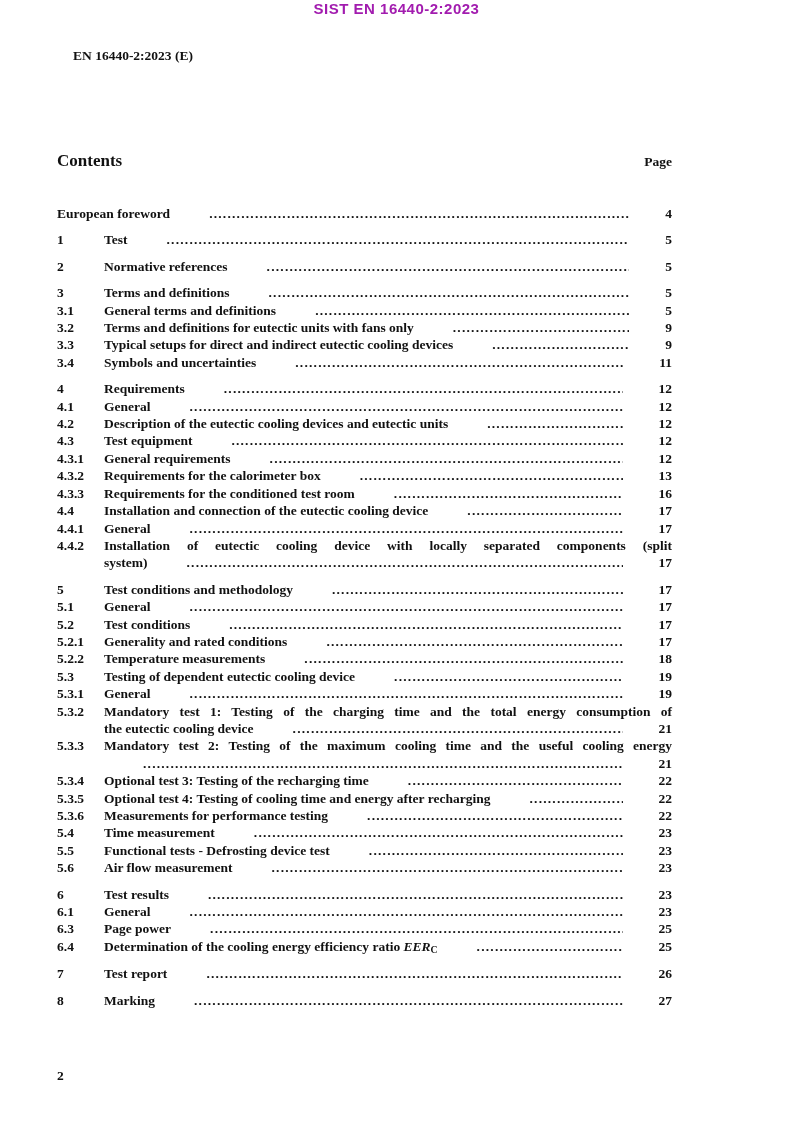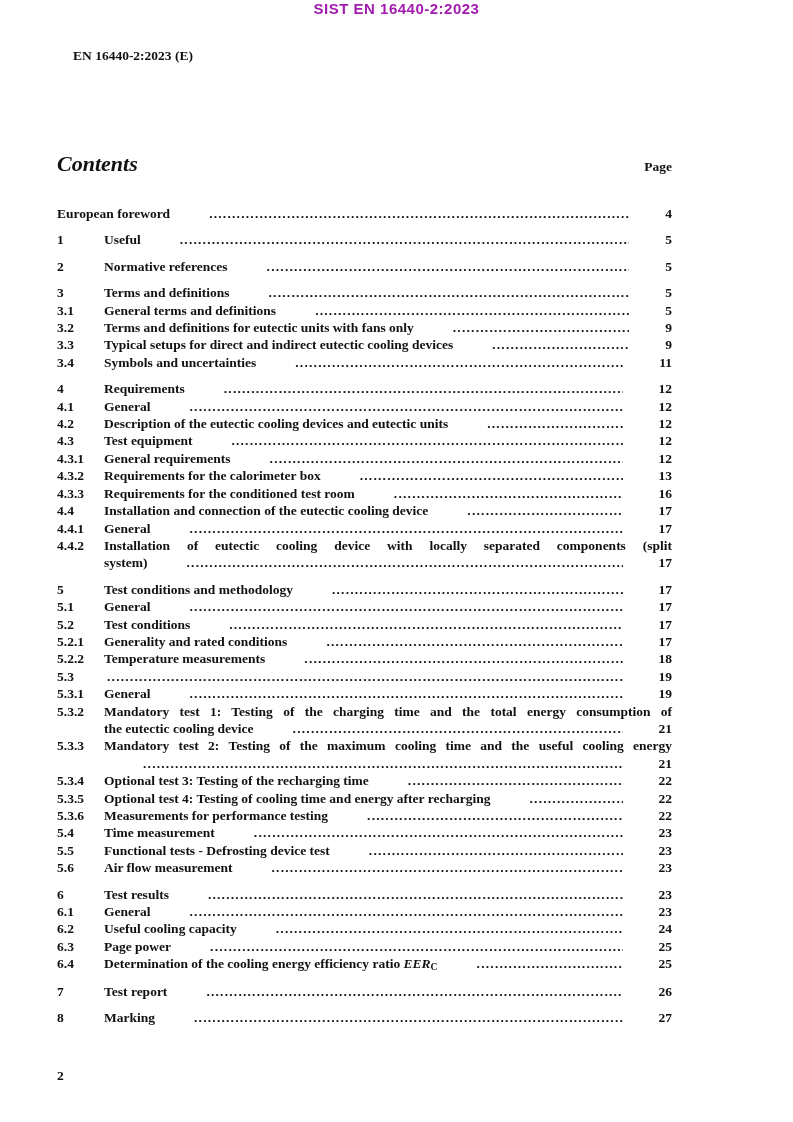--- a/index.html
+++ b/index.html
@@ -21,21 +21,21 @@
     color: #c6c3ee;
   }
   .doc-header {
     position: absolute; top: 48px; left: 57px;
     font-weight: bold; font-size: 13.5px; margin-left: 16px;
   }
   .contents-row {
     position: absolute; top: 151px; left: 57px; width: 615px;
     display: flex; justify-content: space-between; align-items: baseline;
   }
-  .contents-title { font-size: 22px; font-weight: bold; font-style: italic; }
+  .contents-title { font-size: 17px; font-weight: bold; }
   .page-label { font-size: 13.5px; font-weight: bold; }
   .toc {
     position: absolute; top: 205px; left: 57px; width: 615px;
   }
   .toc-row {
     display: flex;
     font-size: 13.5px; font-weight: bold;
     line-height: 17.4px;
   }
   .toc-row.gap { margin-top: 9px; }
@@ -82,21 +82,21 @@
             <span class="toc-title">European foreword</span>
             <span class="toc-dots"></span>
             <span class="toc-page">4</span>
           </div>
         </span>
       </div>
       <div class="toc-row gap">
         <span class="toc-num">1</span>
         <span class="toc-body">
           <div class="toc-line">
-            <span class="toc-title">Useful</span>
+            <span class="toc-title">Test</span>
             <span class="toc-dots"></span>
             <span class="toc-page">5</span>
           </div>
         </span>
       </div>
       <div class="toc-row gap">
         <span class="toc-num">2</span>
         <span class="toc-body">
           <div class="toc-line">
             <span class="toc-title">Normative references</span>
@@ -303,20 +303,21 @@
             <span class="toc-title">Temperature measurements</span>
             <span class="toc-dots"></span>
             <span class="toc-page">18</span>
           </div>
         </span>
       </div>
       <div class="toc-row">
         <span class="toc-num">5.3</span>
         <span class="toc-body">
           <div class="toc-line">
+            <span class="toc-title">Testing of dependent eutectic cooling device</span>
             <span class="toc-dots"></span>
             <span class="toc-page">19</span>
           </div>
         </span>
       </div>
       <div class="toc-row">
         <span class="toc-num">5.3.1</span>
         <span class="toc-body">
           <div class="toc-line">
             <span class="toc-title">General</span>
@@ -417,30 +418,20 @@
           </div>
         </span>
       </div>
       <div class="toc-row">
         <span class="toc-num">6.1</span>
         <span class="toc-body">
           <div class="toc-line">
             <span class="toc-title">General</span>
             <span class="toc-dots"></span>
             <span class="toc-page">23</span>
-          </div>
-        </span>
-      </div>
-      <div class="toc-row">
-        <span class="toc-num">6.2</span>
-        <span class="toc-body">
-          <div class="toc-line">
-            <span class="toc-title">Useful cooling capacity</span>
-            <span class="toc-dots"></span>
-            <span class="toc-page">24</span>
           </div>
         </span>
       </div>
       <div class="toc-row">
         <span class="toc-num">6.3</span>
         <span class="toc-body">
           <div class="toc-line">
             <span class="toc-title">Page power</span>
             <span class="toc-dots"></span>
             <span class="toc-page">25</span>

